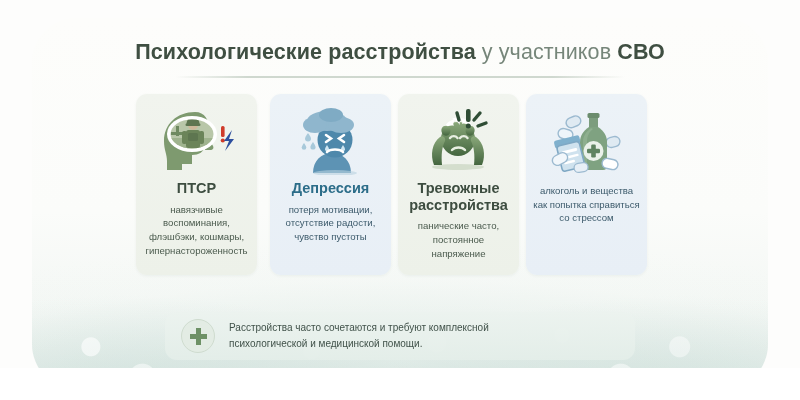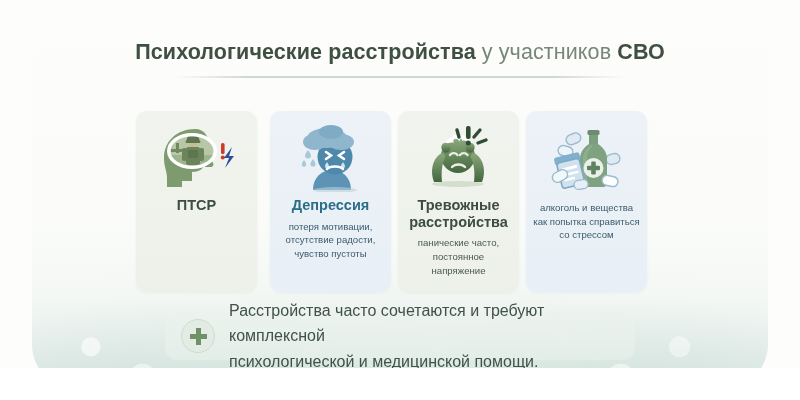--- a/index.html
+++ b/index.html
@@ -84,21 +84,21 @@
     width: 450px;
     height: 2px;
     background: linear-gradient(90deg, rgba(205,213,206,0) 0%, #cfd8cf 16%, #cfd8cf 84%, rgba(205,213,206,0) 100%);
     border-radius: 2px;
   }
 
   
   .cards {
     position: absolute;
     left: 136px;
-    top: 111px;
+    top: 94px;
     width: 528px;
     display: flex;
     gap: 7px;
   }
   .card {
     width: 121px;
     border-radius: 11px;
     padding: 10px 6px 12px;
     box-sizing: border-box;
     text-align: center;
@@ -160,21 +160,21 @@
     border-radius: 50%;
     background: #e3ece4;
     border: 1.5px solid #cfdccf;
     display: flex;
     align-items: center;
     justify-content: center;
     flex: 0 0 auto;
     margin-right: 14px;
   }
   .note-text {
-    font-size: 16px;
+    font-size: 10px;
     line-height: 1.6;
     color: #41524a;
   }
 </style>
 </head>
 <body>
 
 <div id="stage">
 
   <div class="panel">
@@ -223,20 +223,21 @@
 
           <g fill="#cf3b2a">
             <rect x="66" y="18" width="3.6" height="11" rx="1.6"></rect>
             <circle cx="67.8" cy="32.5" r="2.1"></circle>
           </g>
 
           <path d="M77 22l-8 11h5l-4 10 9-12h-5z" fill="#2d4f9e"></path>
         </svg>
       </div>
       <div class="card-title">ПТСР</div>
+      <div class="card-desc">навязчивые воспоминания, флэшбэки, кошмары, гипернастороженность</div>
     </div>
 
     <div class="card blue c2">
       <div class="card-icon">
         <svg width="80" height="68" viewBox="0 0 80 68">
 
           <path d="M22 66c0-12 8-20 19-20s19 8 19 20z" fill="#5d93b4"></path>
 
           <ellipse cx="44" cy="66" rx="22" ry="3" fill="#b9d2e0" opacity="0.6"></ellipse>
 

